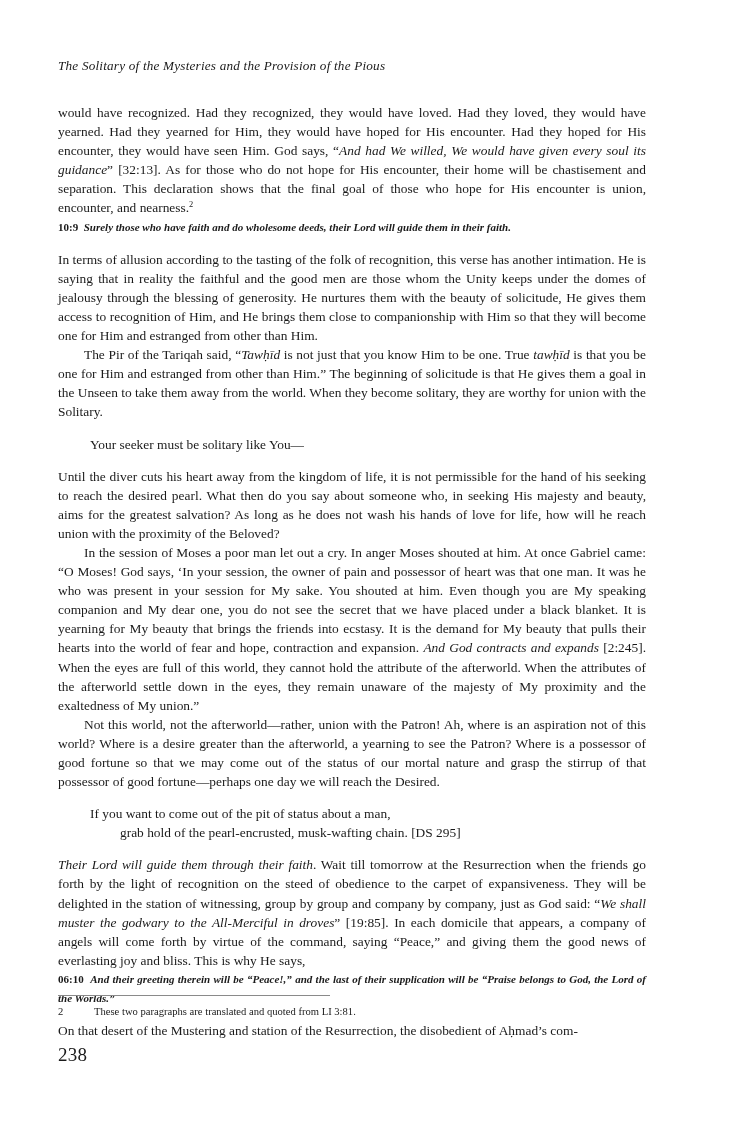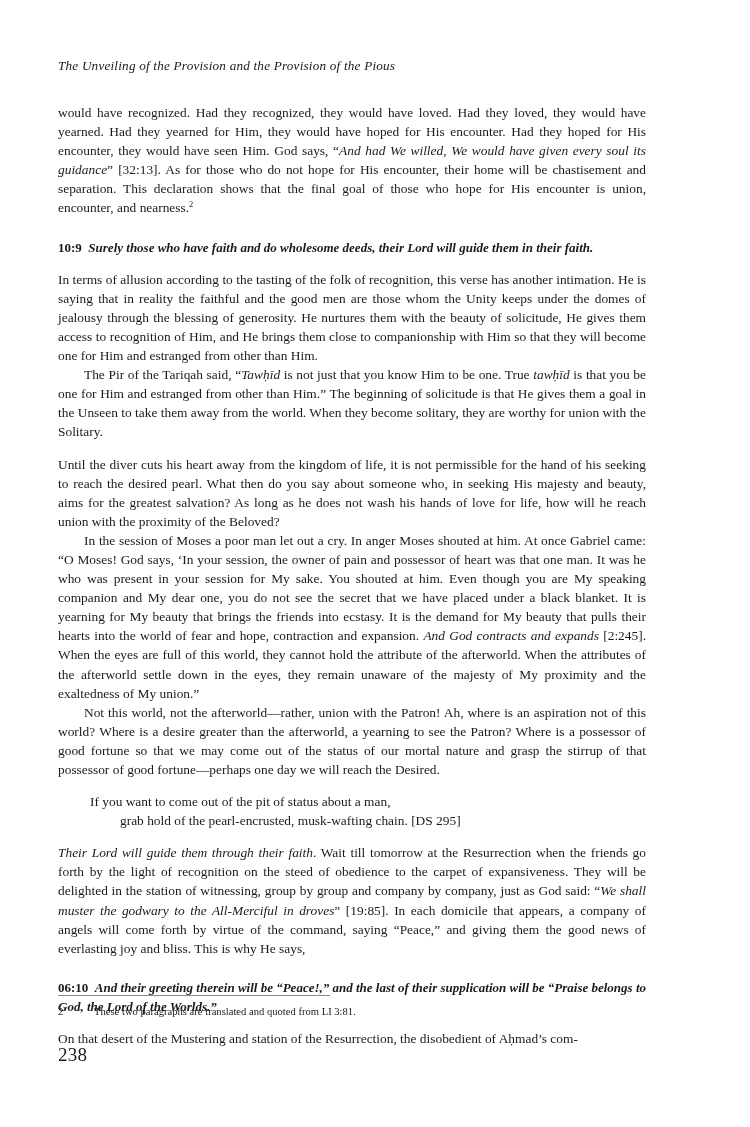--- a/index.html
+++ b/index.html
@@ -38,24 +38,24 @@
     margin: 0;
     font-size: 13.4px;
     line-height: 19.1px;
     text-align: justify;
     text-justify: inter-word;
     hyphens: none;
   }
   .para-cont { text-indent: 0; }
   .para-indent { text-indent: 26px; }
   .verse-heading {
-    font-size: 13px;
+    font-size: 11px;
     line-height: 19.1px;
     text-align: left;
-    margin-top: 20px;
+    margin-top: 0;
     margin-bottom: 13px;
   }
   .verse-heading .vnum {
     font-weight: bold;
     font-style: normal;
   }
   .verse-heading .vtext {
     font-style: italic;
     font-weight: bold;
   }
@@ -105,33 +105,34 @@
     font-size: 8.4px;
     vertical-align: super;
     line-height: 0;
   }
 </style>
 </head>
 <body>
 
 <div class="page">
 
-  <div class="running-head">The Unveiling of the Provision and the Provision of the Pious</div>
+  <div class="running-head">The Solitary of the Mysteries and the Provision of the Pious</div>
 
   <div class="content">
 
     <p class="para-cont"><span>would have recognized.  Had they recognized, they would have loved.  Had they loved, they would have yearned.  Had they yearned for Him, they would have hoped for His encounter.  Had they hoped for His encounter, they would have seen Him.  God says, “</span><span class="it">And had We willed, We would have given every soul its guidance</span><span>” [32:13].  As for those who do not hope for His encounter, their home will be chastisement and separation.  This declaration shows that the final goal of those who hope for His encounter is union, encounter, and nearness.</span><sup>2</sup></p>
 
     <div class="verse-heading"><span class="vnum">10:9</span><span class="vtext">&nbsp;&nbsp;<span>Surely those who have faith and do wholesome deeds, their Lord will guide them in their faith.</span></span></div>
 
     <p class="para-cont">In terms of allusion according to the tasting of the folk of recognition, this verse has another intimation.  He is saying that in reality the faithful and the good men are those whom the Unity keeps under the domes of jealousy through the blessing of generosity.  He nurtures them with the beauty of solicitude, He gives them access to recognition of Him, and He brings them close to companionship with Him so that they will become one for Him and estranged from other than Him.</p>
 
     <p class="para-indent"><span>The Pir of the Tariqah said, “</span><span class="it">Tawḥīd</span><span> is not just that you know Him to be one.  True </span><span class="it">tawḥīd</span><span> is that you be one for Him and estranged from other than Him.” The beginning of solicitude is that He gives them a goal in the Unseen to take them away from the world.  When they become solitary, they are worthy for union with the Solitary.</span></p>
 
     <div class="poem">
+      <div class="line1">Your seeker must be solitary like You—</div>
     </div>
 
     <p class="para-cont">Until the diver cuts his heart away from the kingdom of life, it is not permissible for the hand of his seeking to reach the desired pearl.  What then do you say about someone who, in seeking His majesty and beauty, aims for the greatest salvation?  As long as he does not wash his hands of love for life, how will he reach union with the proximity of the Beloved?</p>
 
     <p class="para-indent"><span>In the session of Moses a poor man let out a cry.  In anger Moses shouted at him.  At once Gabriel came: “O Moses!  God says, ‘In your session, the owner of pain and possessor of heart was that one man.  It was he who was present in your session for My sake.  You shouted at him.  Even though you are My speaking companion and My dear one, you do not see the secret that we have placed under a black blanket.  It is yearning for My beauty that brings the friends into ecstasy.  It is the demand for My beauty that pulls their hearts into the world of fear and hope, contraction and expansion.  </span><span class="it">And God contracts and expands</span><span> [2:245].  When the eyes are full of this world, they cannot hold the attribute of the afterworld.  When the attributes of the afterworld settle down in the eyes, they remain unaware of the majesty of My proximity and the exaltedness of My union.”</span></p>
 
     <p class="para-indent">Not this world, not the afterworld—rather, union with the Patron!  Ah, where is an aspiration not of this world?  Where is a desire greater than the afterworld, a yearning to see the Patron?  Where is a possessor of good fortune so that we may come out of the status of our mortal nature and grasp the stirrup of that possessor of good fortune—perhaps one day we will reach the Desired.</p>
 
     <div class="poem">
       <div class="line1">If you want to come out of the pit of status about a man,</div>

